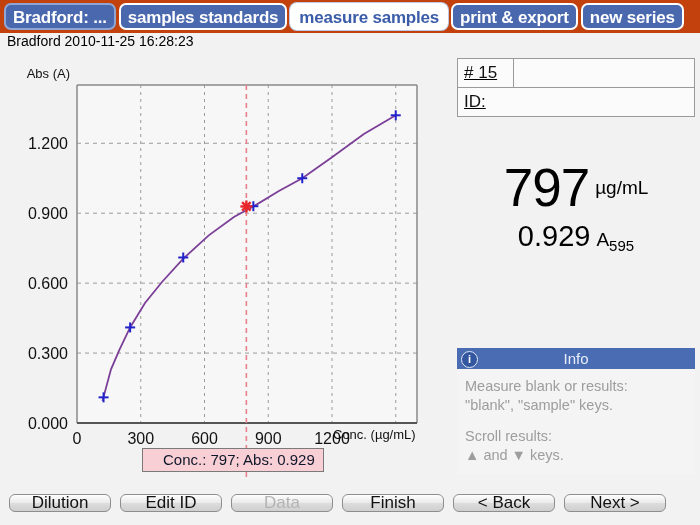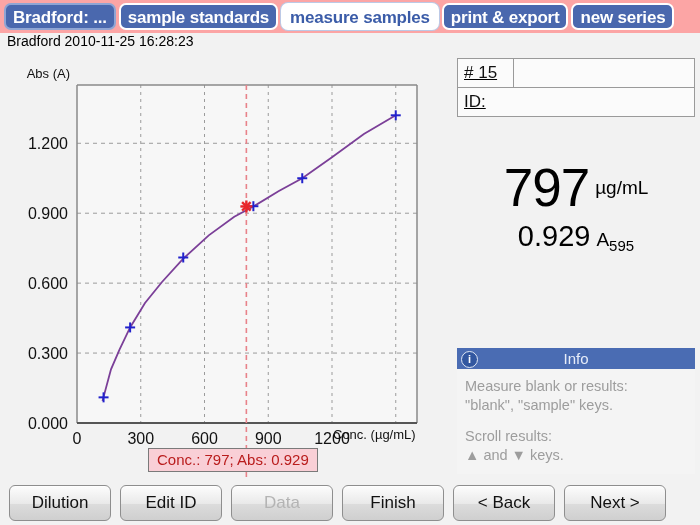--- a/index.html
+++ b/index.html
@@ -7,21 +7,21 @@
     width:700px;height:525px;overflow:hidden;
     background:#f2f2f2;
     font-family:"Liberation Sans",sans-serif;
     -webkit-font-smoothing:antialiased;
   }
   #app{position:relative;width:700px;height:525px;background:#f2f2f2;}
 
   
   .tabbar{
     position:absolute;left:0;top:0;width:700px;height:33px;
-    background:#fca5a5;
+    background:#c2410c;
     display:flex;align-items:center;
   }
   .tab{
     height:27px;line-height:26px;
     margin-left:3px;
     padding:0 7px;
     border:2px solid #ffffff;
     border-radius:7px;
     color:#ffffff;
     background:#4a68ae;
@@ -48,25 +48,24 @@
   .chartwrap{
     position:absolute;left:0;top:52px;width:452px;height:425px;
   }
   .chart-svg{display:block;}
 
   
   .annot{
     position:absolute;left:142px;top:448px;
     background:#f9cfd6;
     border:1px solid #7a7a7a;
-    color:#b91c1c;
+    color:#0f172a;
     font-size:15px;
-    padding:2px 8px 3px 8px;
+    padding:2px 8px 3px 20px;
     white-space:nowrap;
-    margin-left:6px;
   }
 
   
   .rightpanel{
     position:absolute;left:457px;top:58px;width:238px;height:419px;text-decoration:underline;
   }
   .idbox{
     width:238px;box-sizing:border-box;
     border:1px solid #9a9a9a;
     background:#fbfbfb;
@@ -140,21 +139,21 @@
   .infobody .para{margin:0 0 0 0;}
   .infobody .gap{height:12px;}
 
   
   .btnbar{
     position:absolute;left:0;top:481px;width:700px;height:44px;
     display:flex;align-items:center;
     background:#f2f2f2;
   }
   .btn{
-    height:36px;
+    height:18px;
     margin-left:9px;
     border:1px solid #8e8e8e;
     border-radius:6px;
     background:linear-gradient(180deg,#fdfdfd 0%,#e9e9e9 52%,#dcdcdc 53%,#cfcfcf 100%);
     color:#111;
     font-size:17px;
     display:flex;align-items:center;justify-content:center;
     box-sizing:border-box;
     box-shadow:0 1px 0 rgba(255,255,255,.7) inset;
     white-space:nowrap;
@@ -163,21 +162,21 @@
   .btn.disabled{color:#b4b4b4;}
   .btn.last{margin-right:9px;}
 </style>
 </head>
 <body>
 
 <div id="app">
 
   <div class="tabbar">
     <div class="tab first">Bradford:  ...</div>
-    <div class="tab">sample standards</div>
+    <div class="tab">samples standards</div>
     <div class="tab active">measure samples</div>
     <div class="tab">print &amp; export</div>
     <div class="tab last">new series</div>
   </div>
 
   <div class="subheader">Bradford 2010-11-25 16:28:23</div>
 
   <div class="chartwrap">
     <svg class="chart-svg" width="452" height="425" viewBox="0 0 452 425">
 

